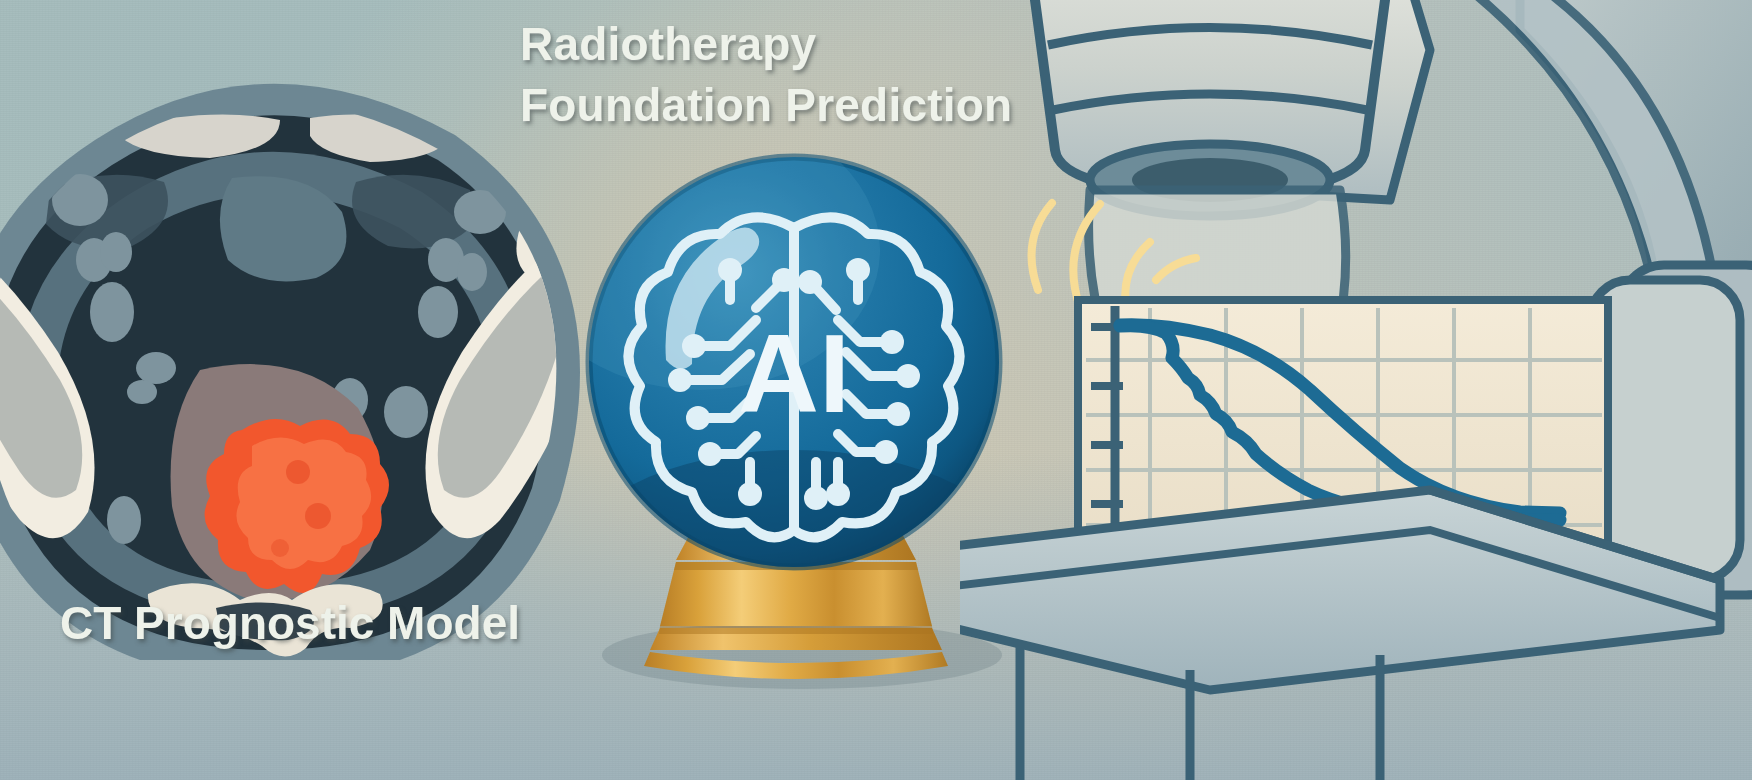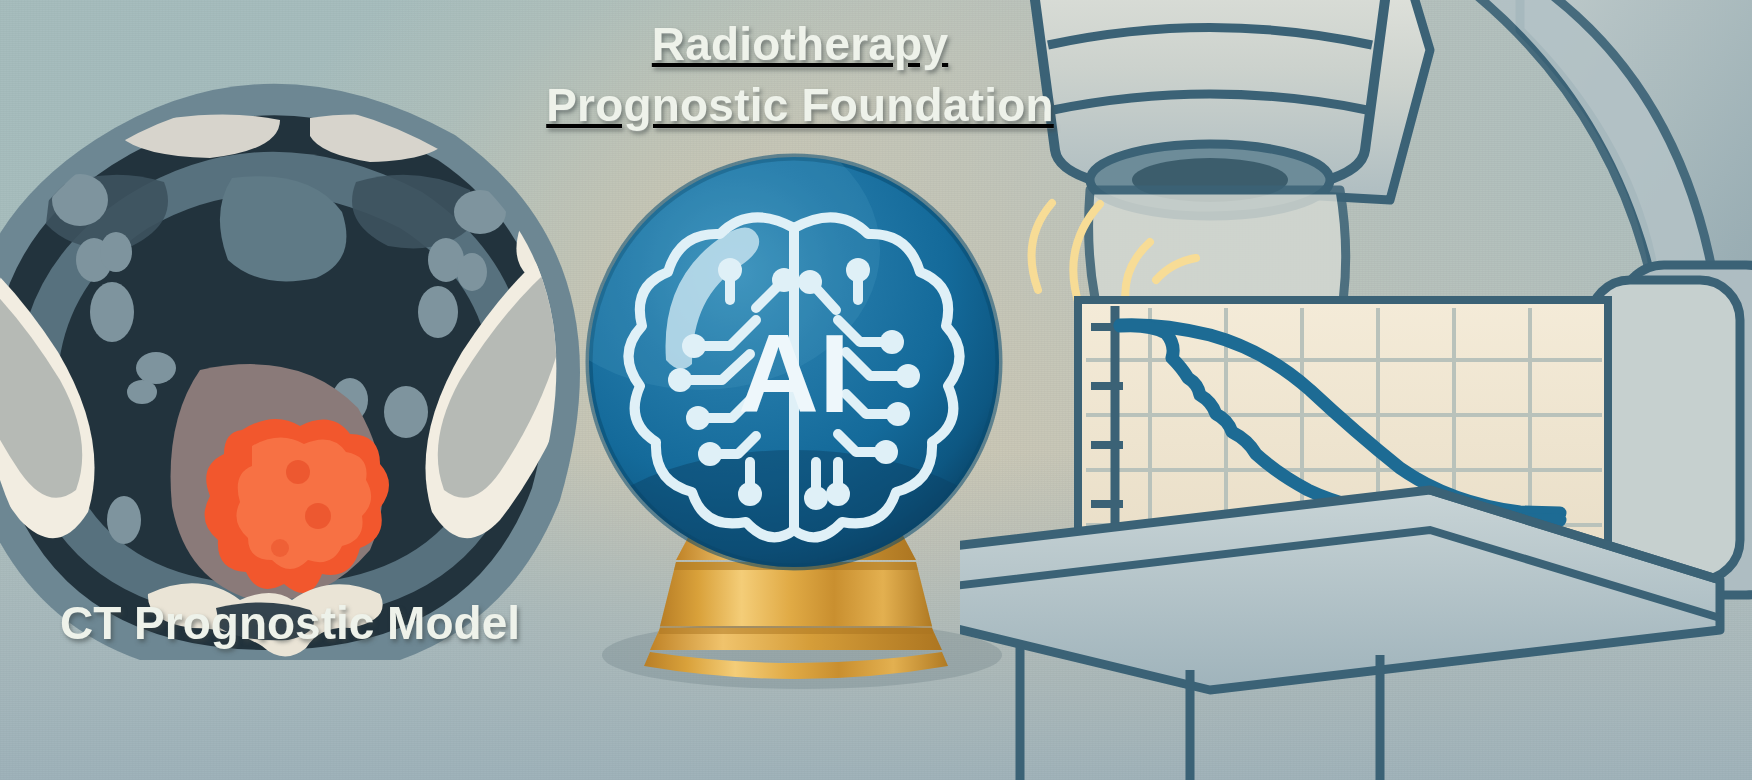--- a/index.html
+++ b/index.html
@@ -29,22 +29,22 @@
   }
   #bg-grain{
     opacity:.16;mix-blend-mode:multiply;
     background-image:
       repeating-linear-gradient(0deg, rgba(0,0,0,.10) 0 1px, rgba(255,255,255,0) 1px 2px),
       repeating-linear-gradient(90deg, rgba(0,0,0,.07) 0 1px, rgba(255,255,255,0) 1px 3px);
   }
 
   
   #title-block{
-    left:520px;top:14px;width:560px;text-align:center;
-    z-index:60;pointer-events:none;text-decoration:underline;
+    left:520px;top:14px;width:560px;
+    z-index:60;pointer-events:none;
   }
   .title-line{
     color:#eef2ea;font-weight:bold;font-size:46px;line-height:1.32;
     letter-spacing:.2px;
     text-shadow:2px 3px 4px rgba(60,70,70,.55), 0 1px 0 rgba(255,255,255,.25);
   }
   #footer-label{
     left:60px;top:596px;z-index:60;pointer-events:none;
     color:#eef2ea;font-weight:bold;font-size:46px;
     text-shadow:2px 3px 4px rgba(60,70,70,.55);
@@ -350,19 +350,19 @@
         <circle cx="306" cy="302" r="12"></circle>
       <circle cx="258" cy="344" r="12"></circle>
         <circle cx="236" cy="348" r="12"></circle>
     </g>
 
     <text x="214" y="262" text-anchor="middle" font-family="Liberation Sans, sans-serif" font-size="112" font-weight="bold" fill="#eef7fb">AI</text>
   </svg>
 
   <div class="abs" id="title-block">
     <div class="title-line">Radiotherapy</div>
-    <div class="title-line">Prognostic Foundation</div>
+    <div class="title-line">Foundation Prediction</div>
   </div>
 
   <div class="abs" id="footer-label">CT Prognostic Model</div>
 
   <div class="fill" id="bg-grain"></div>
 </div>
 
 </body></html>

